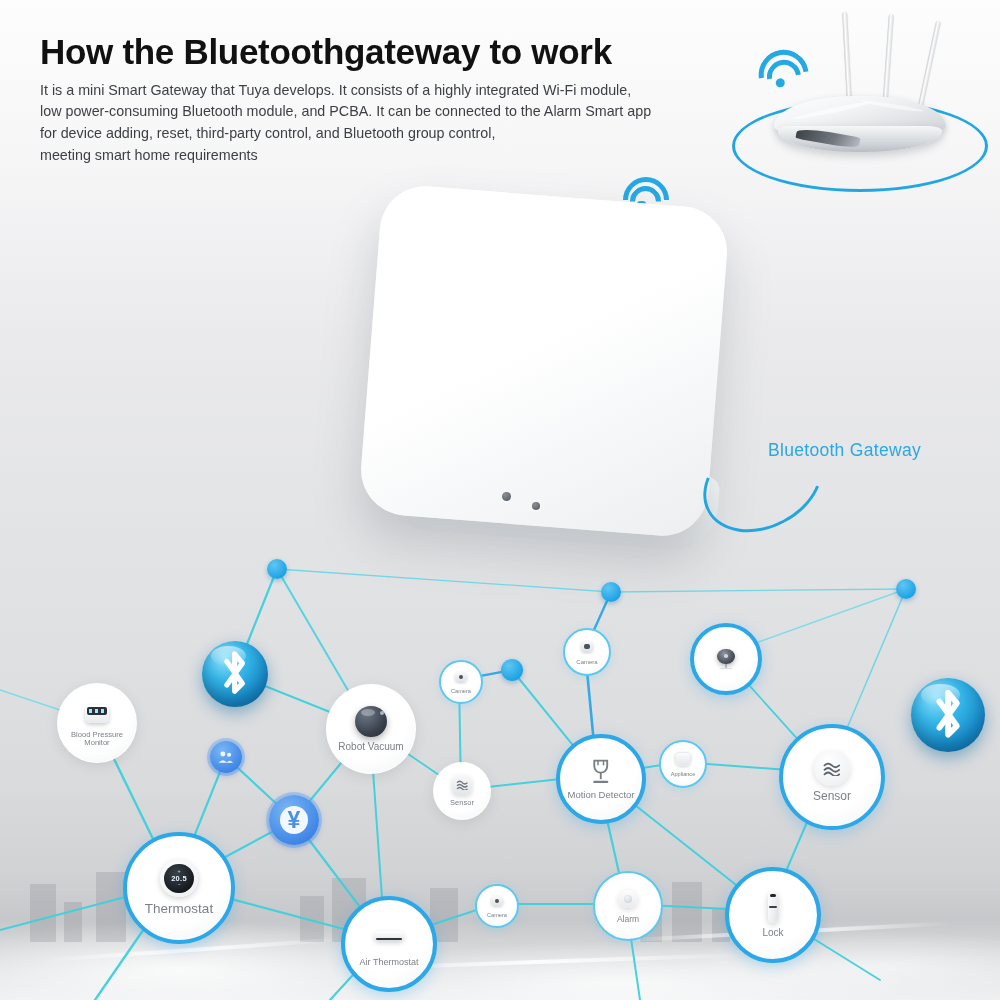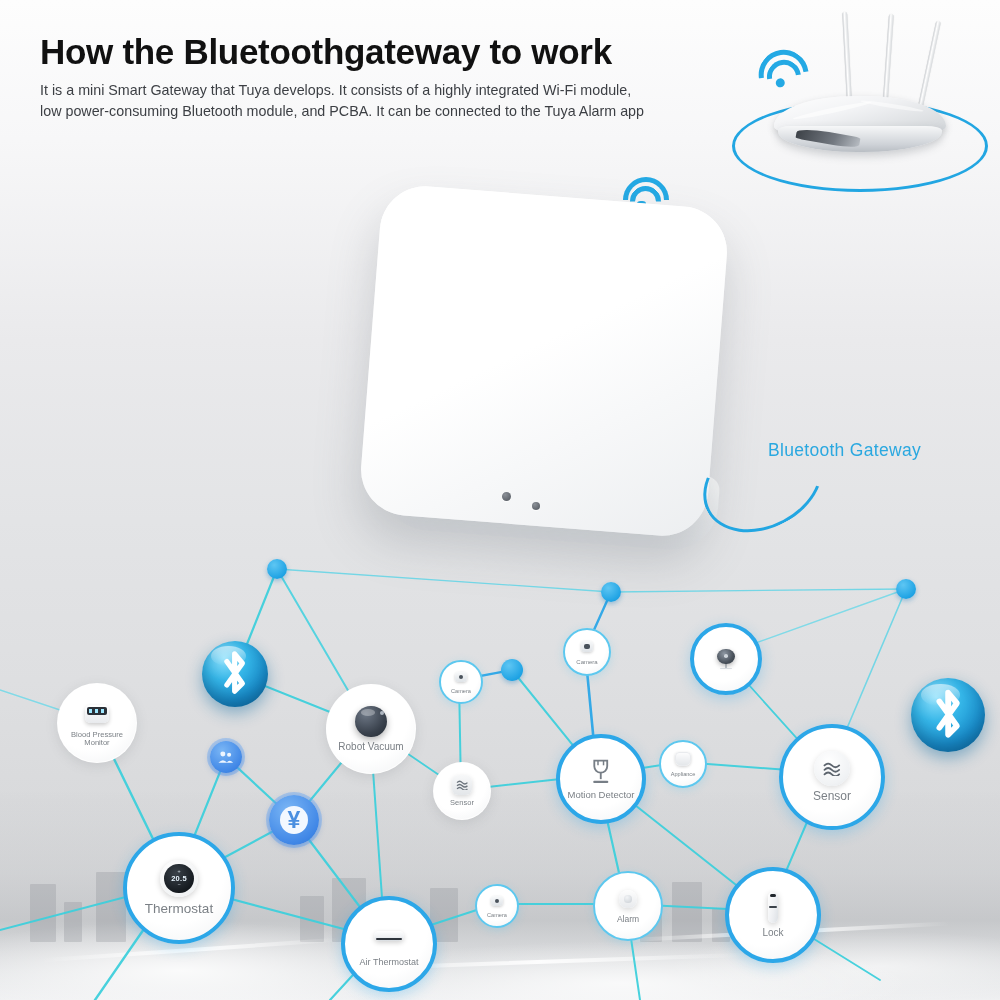--- a/index.html
+++ b/index.html
@@ -123,21 +123,23 @@
     <div class="blk" style="left:712px;width:18px;height:34px;"></div>
     <div class="streak" style="left:40px;bottom:48px;width:300px;transform:rotate(-4deg);"></div>
     <div class="streak" style="left:330px;bottom:36px;width:420px;transform:rotate(-2deg);"></div>
     <div class="streak" style="left:620px;bottom:66px;width:330px;transform:rotate(-3deg);"></div>
   </div>
 
   <div class="head">
     <div class="title">How the Bluetoothgateway to work</div>
     <div class="desc">
       <div>It is a mini Smart Gateway that Tuya develops. It consists of a highly integrated Wi-Fi module,</div>
-      <div>low power-consuming Bluetooth module, and PCBA. It can be connected to the Tuya Alarm app</div>
+      <div>low power-consuming Bluetooth module, and PCBA. It can be connected to the Alarm Smart app</div>
+      <div>for device adding, reset, third-party control, and Bluetooth group control,</div>
+      <div>meeting smart home requirements</div>
     </div>
   </div>
 
   <div class="router-wrap">
     <div class="ant" style="left:129px;top:8px;height:108px;transform:rotate(-3deg);"></div>
     <div class="ant" style="left:169px;top:10px;height:112px;transform:rotate(4deg);"></div>
     <div class="ant" style="left:208px;top:16px;height:116px;transform:rotate(12deg);"></div>
     <div class="r-ellipse"></div>
     <div class="rbody">
       <div class="rtop"></div>

